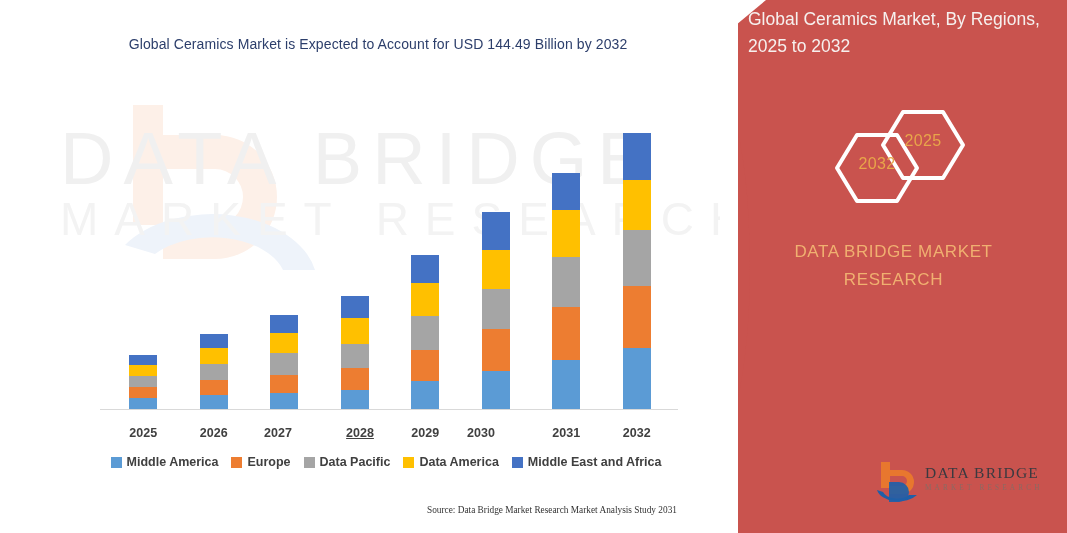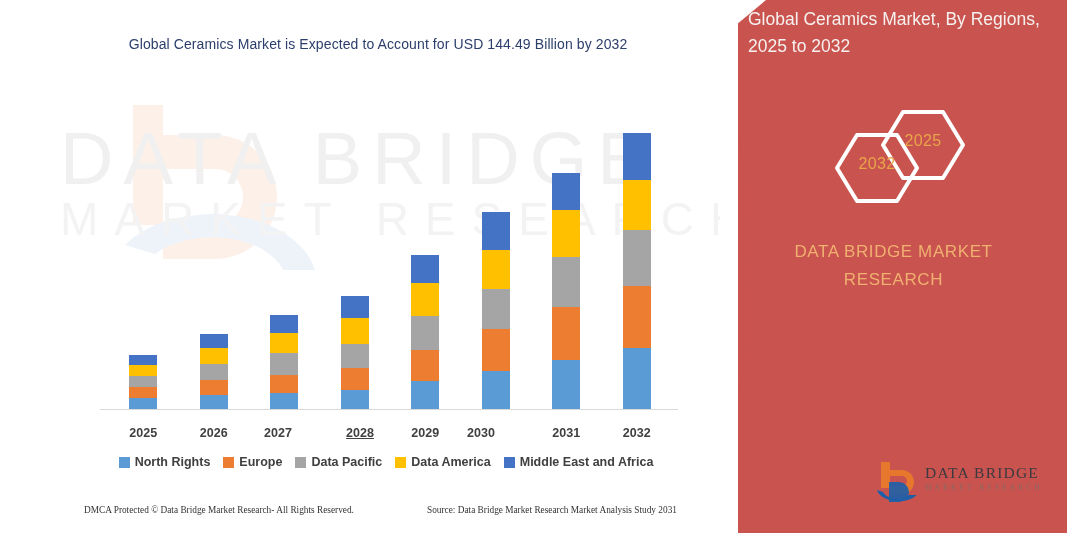--- a/index.html
+++ b/index.html
@@ -225,42 +225,41 @@
         <div class="xlabel" style="left: 244px; text-decoration: underline;">2028</div>
         <div class="xlabel" style="left: 309.25px;">2029</div>
         <div class="xlabel" style="left: 365px;">2030</div>
         <div class="xlabel" style="left: 450.25px;">2031</div>
         <div class="xlabel" style="left: 520.75px;">2032</div>
       </div>
 
     <div class="legend" id="legend">
         <div class="legend-item">
           <span class="legend-swatch" style="background: rgb(91, 155, 213);"></span>
-          <span class="legend-label">North Rights</span>
+          <span class="legend-label">Middle America</span>
         </div>
         <div class="legend-item">
           <span class="legend-swatch" style="background: rgb(237, 125, 49);"></span>
           <span class="legend-label">Europe</span>
         </div>
         <div class="legend-item">
           <span class="legend-swatch" style="background: rgb(165, 165, 165);"></span>
           <span class="legend-label">Data Pacific</span>
         </div>
         <div class="legend-item">
           <span class="legend-swatch" style="background: rgb(255, 192, 0);"></span>
           <span class="legend-label">Data America</span>
         </div>
         <div class="legend-item">
           <span class="legend-swatch" style="background: rgb(68, 114, 196);"></span>
           <span class="legend-label">Middle East and Africa</span>
         </div>
       </div>
 
     <div class="footer">
-      <div class="footer-left">DMCA Protected © Data Bridge Market Research- All Rights Reserved.</div>
       <div class="footer-right">Source: Data Bridge Market Research  Market Analysis Study 2031</div>
     </div>
   </div>
 
   <div class="right-panel">
 
     <svg class="panel-notch" viewBox="0 0 60 533" preserveAspectRatio="none" aria-hidden="true">
       <path d="M0 0 L60 0 L60 533 L0 533 L0 440 C40 400 40 130 0 90 Z" fill="#c9534e"></path>
       <path d="M0 0 L46 0 L10 30 L0 26 Z" fill="#ffffff"></path>
       <path d="M0 90 C40 130 40 400 0 440 L0 533 L-10 533 L-10 0 Z" fill="#ffffff" opacity="0"></path>

